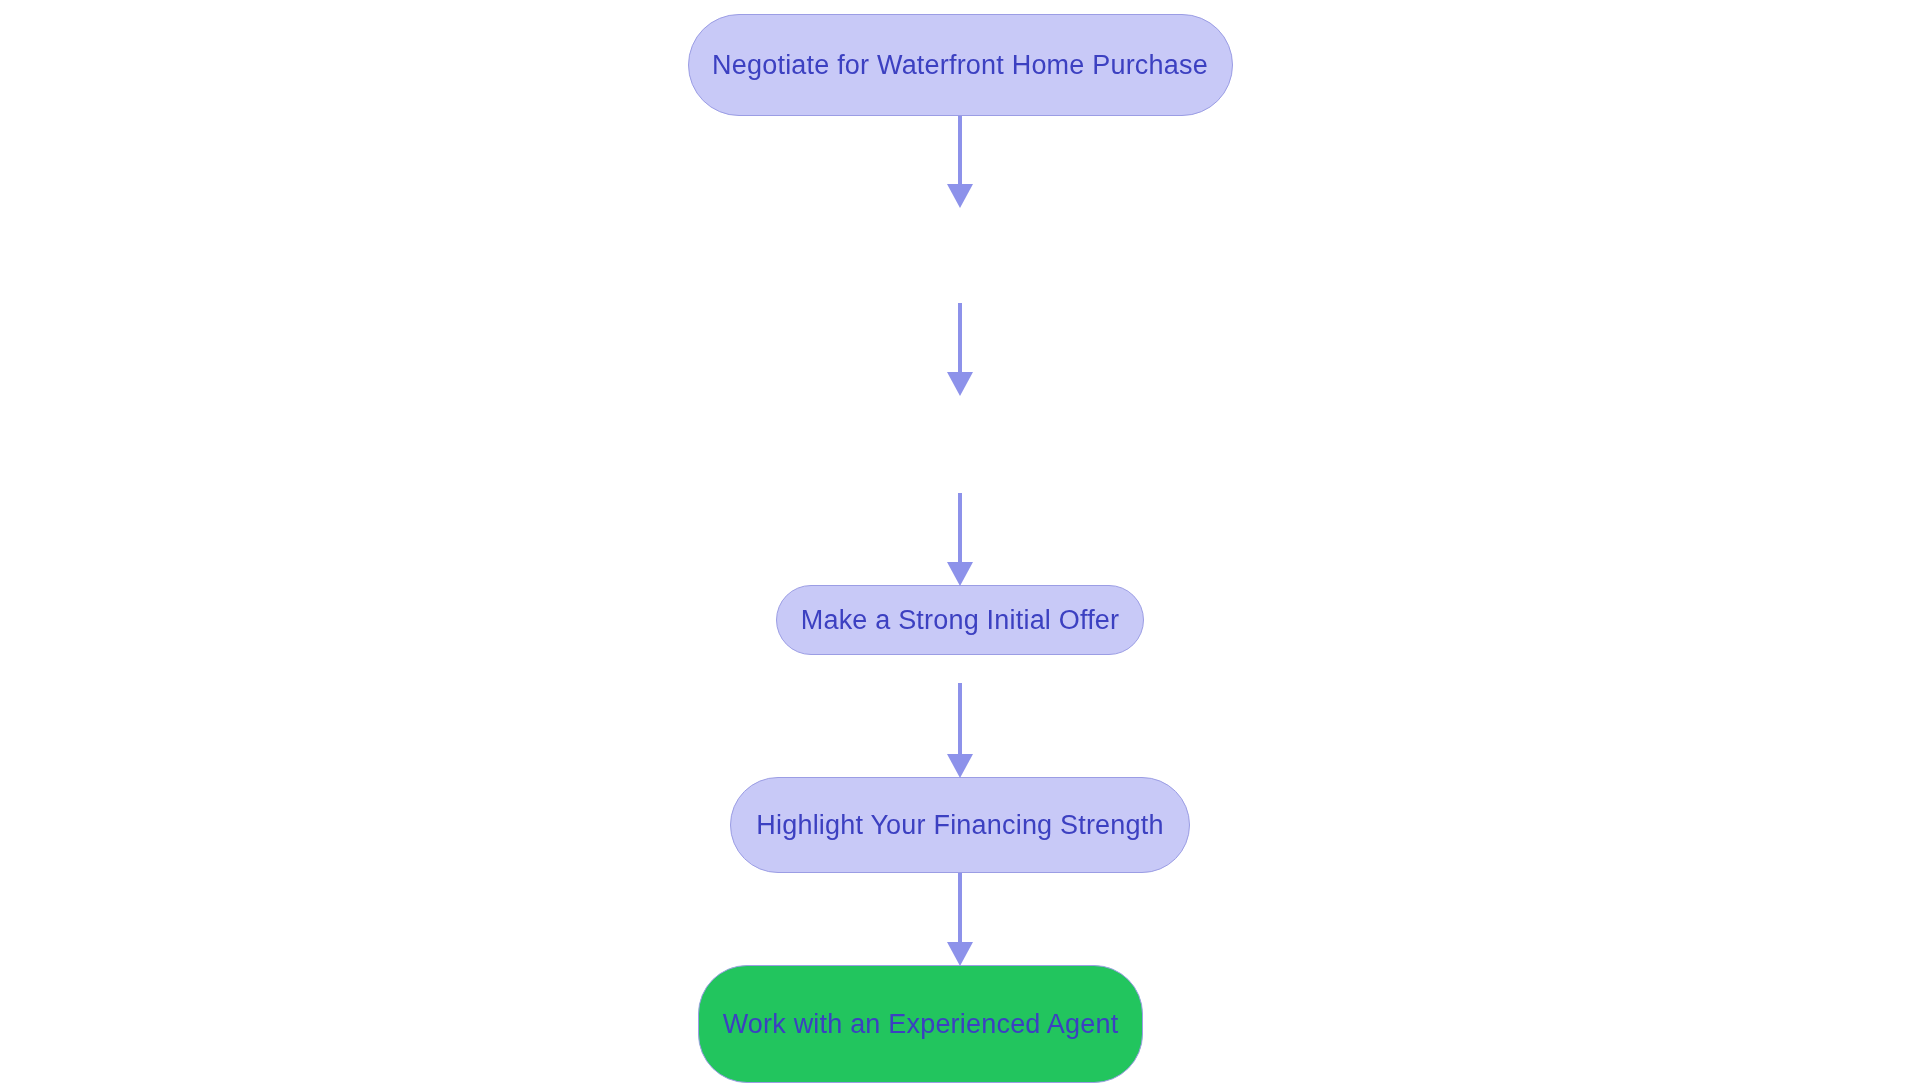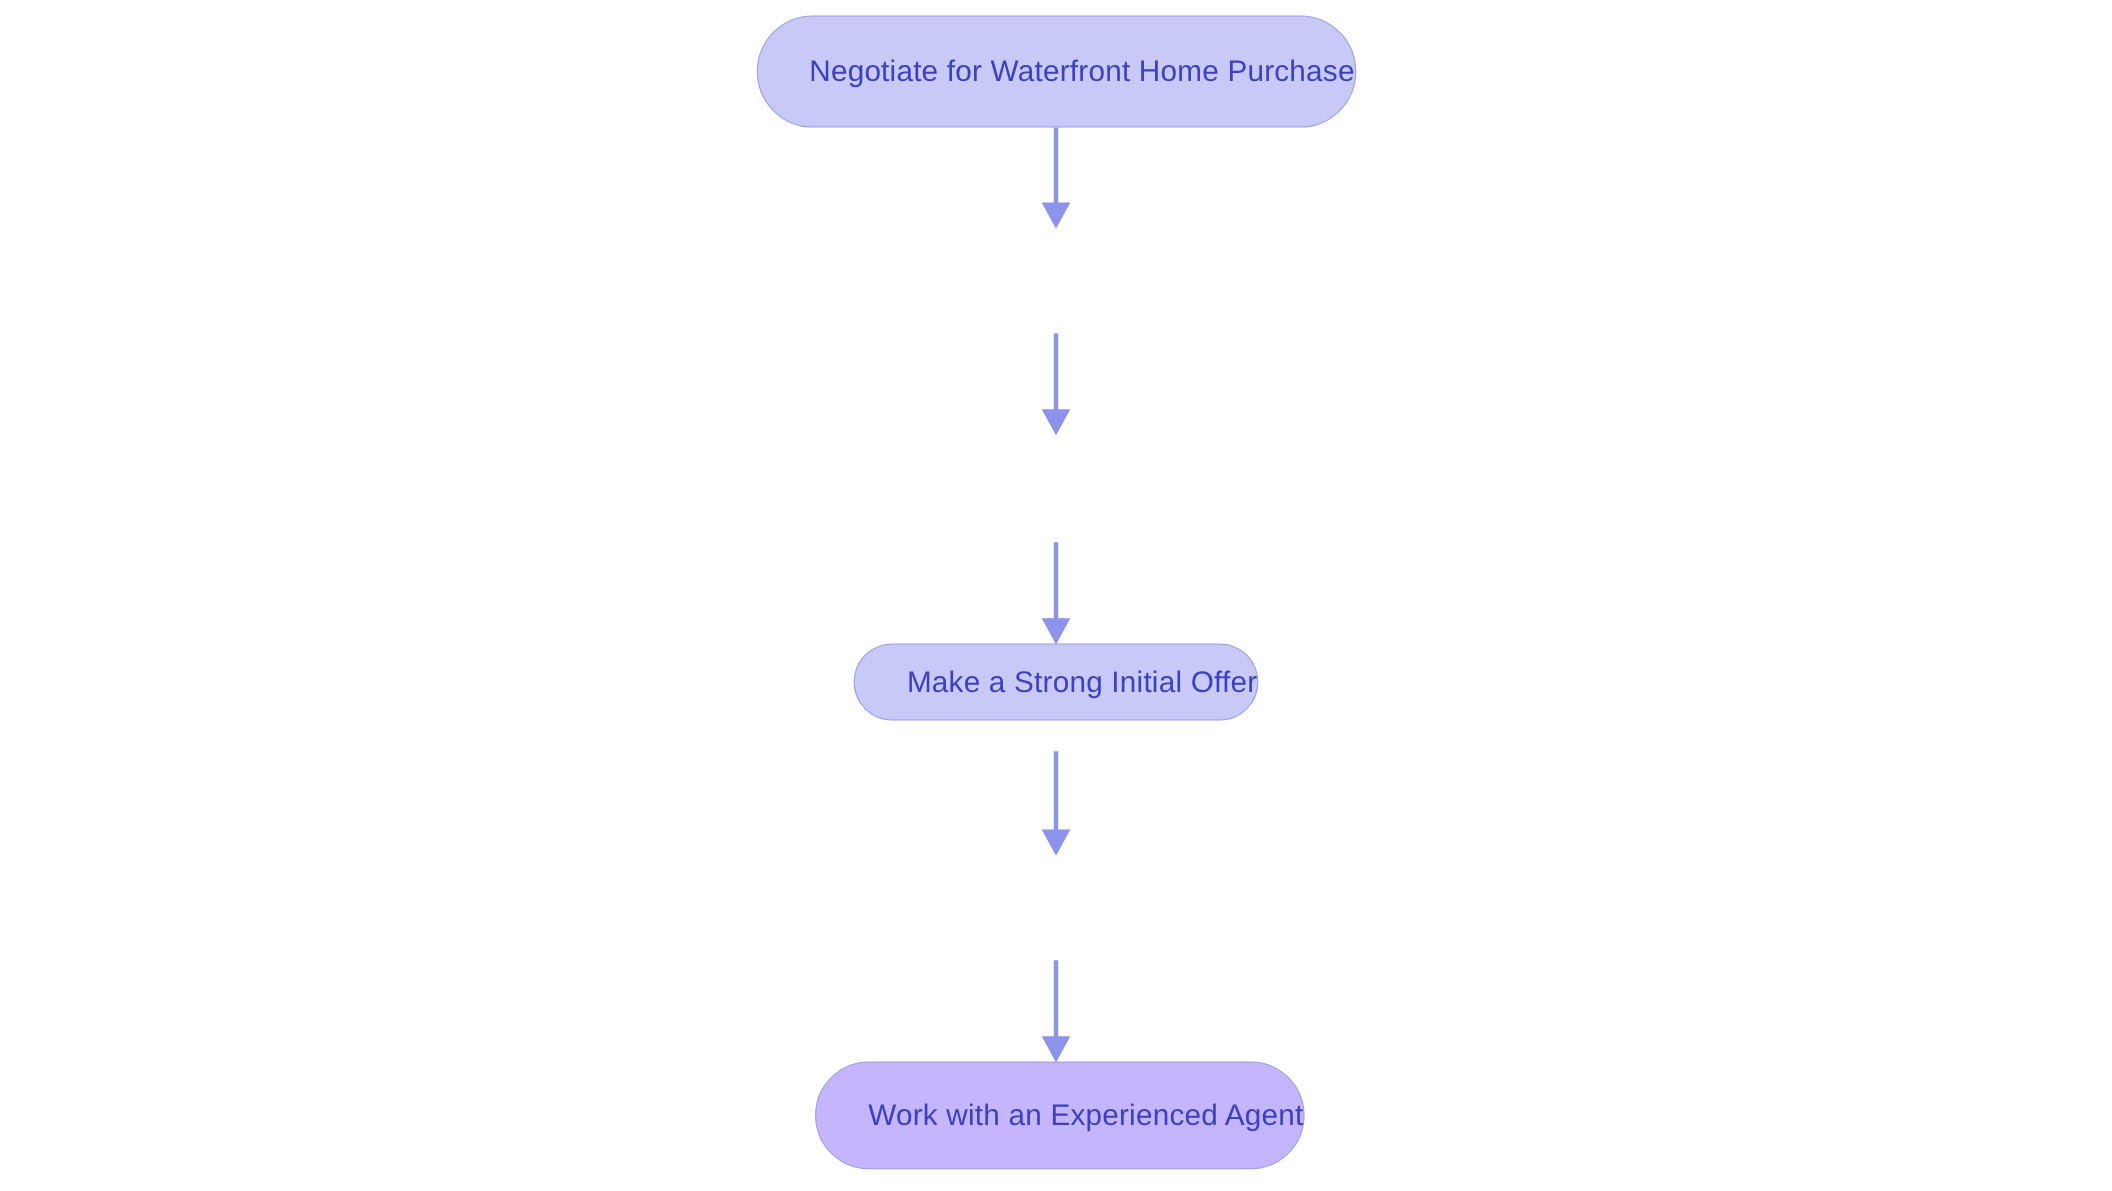--- a/index.html
+++ b/index.html
@@ -15,21 +15,21 @@
     position: relative;
     width: 1920px;
     height: 1083px;
     background: #ffffff;
   }
   .flow-node {
     position: absolute;
     box-sizing: border-box;
     display: flex;
     align-items: center;
-    justify-content: flex-end;
+    justify-content: center;
     border-style: solid;
     border-width: 1.5px;
     white-space: nowrap;
     font-size: 27px;
     letter-spacing: 0.2px;
   }
   .arrow-stem {
     position: absolute;
     width: 4px;
   }
@@ -49,22 +49,25 @@
   <div class="flow-node" style="left: 687.5px; top: 14px; width: 545px; height: 102px; border-radius: 51px; background: rgb(200, 201, 247); border-color: rgb(155, 157, 228); color: rgb(60, 64, 193);">
     <span class="flow-node-label">Negotiate for Waterfront Home Purchase</span>
   </div>
 
 
 
   <div class="flow-node" style="left: 776px; top: 585px; width: 368px; height: 70px; border-radius: 49px; background: rgb(200, 201, 247); border-color: rgb(155, 157, 228); color: rgb(60, 64, 193);">
     <span class="flow-node-label">Make a Strong Initial Offer</span>
   </div>
 
+  <div class="flow-node" style="left: 730px; top: 777px; width: 460px; height: 96px; border-radius: 48px; background: rgb(200, 201, 247); border-color: rgb(155, 157, 228); color: rgb(60, 64, 193);">
+    <span class="flow-node-label">Highlight Your Financing Strength</span>
+  </div>
 
-  <div class="flow-node" style="left: 741px; top: 965px; width: 445px; height: 98px; border-radius: 49px; background: #c4b5fd; border-color: rgb(155, 157, 228); color: rgb(60, 64, 193);">
+  <div class="flow-node" style="left: 698px; top: 965px; width: 445px; height: 118px; border-radius: 49px; background: #22c55e; border-color: rgb(155, 157, 228); color: rgb(60, 64, 193);">
     <span class="flow-node-label">Work with an Experienced Agent</span>
   </div>
 
   <div>
     <div class="arrow-stem" style="left: 958px; top: 116px; height: 71px; background: rgb(141, 146, 234);"></div>
     <div class="arrow-head" style="left: 947px; top: 184px; border-left-width: 13px; border-right-width: 13px; border-top: 24px solid rgb(141, 146, 234);"></div>
   </div>
 
   <div>
     <div class="arrow-stem" style="left: 958px; top: 303px; height: 72px; background: rgb(141, 146, 234);"></div>

